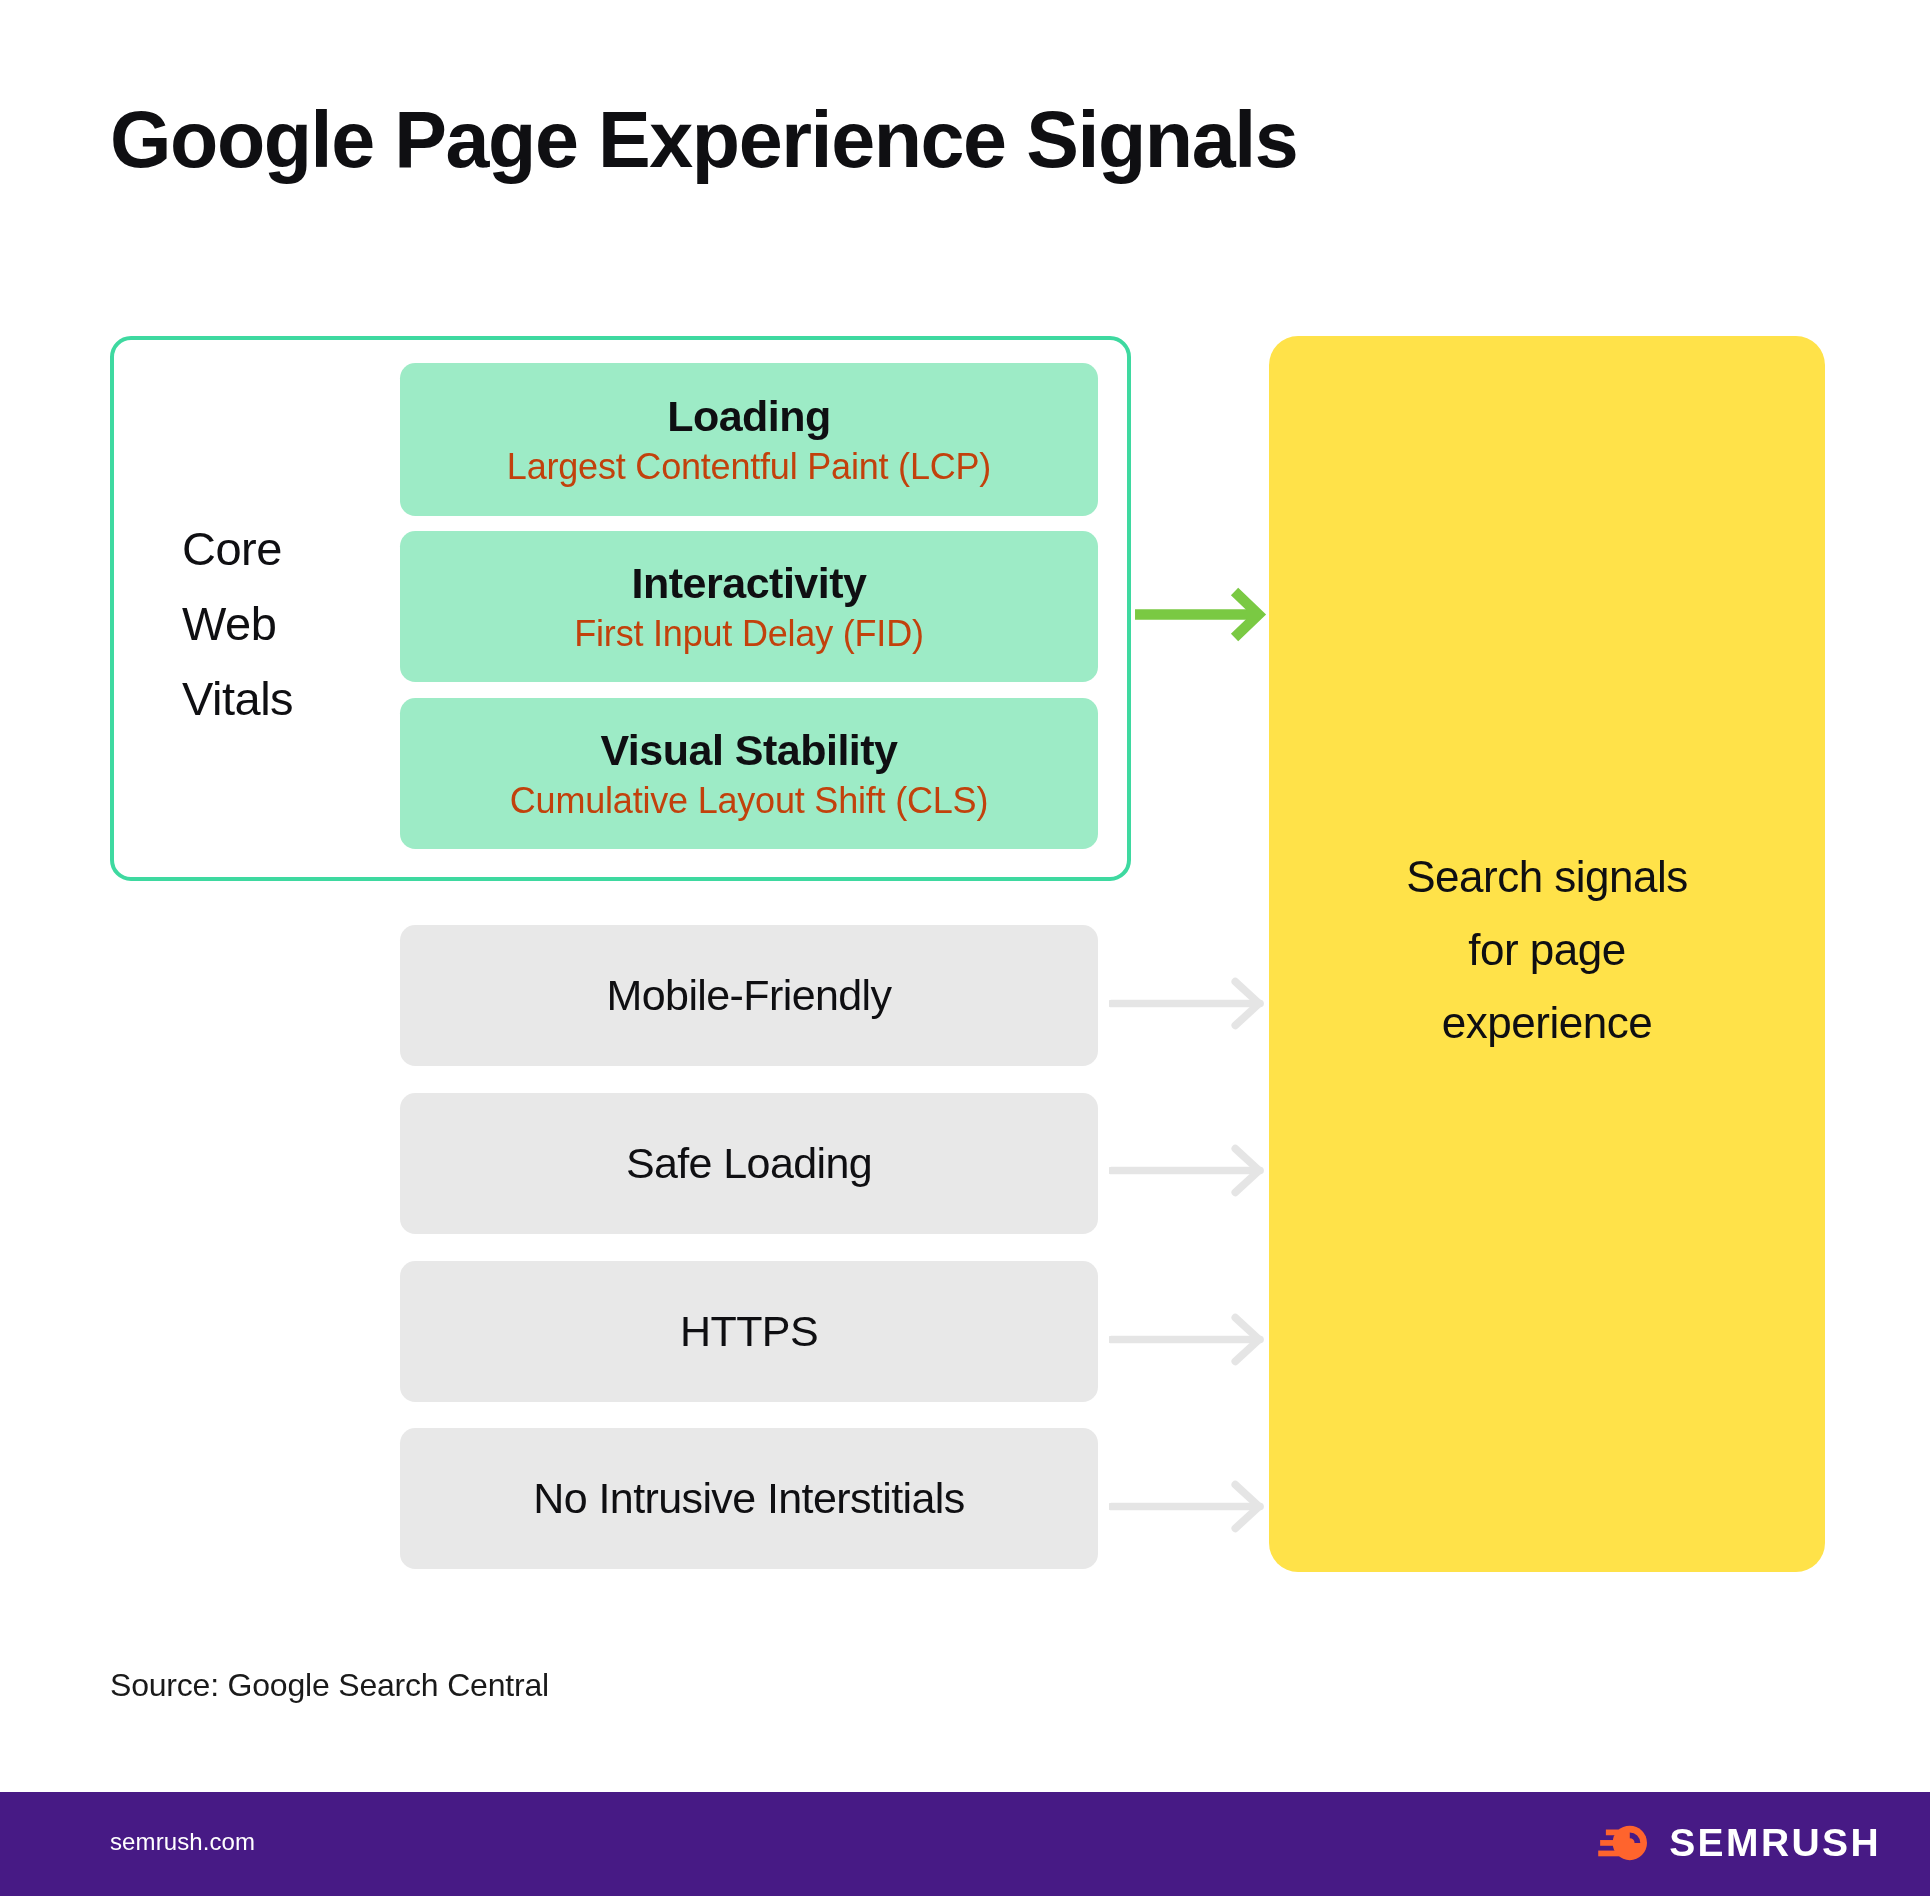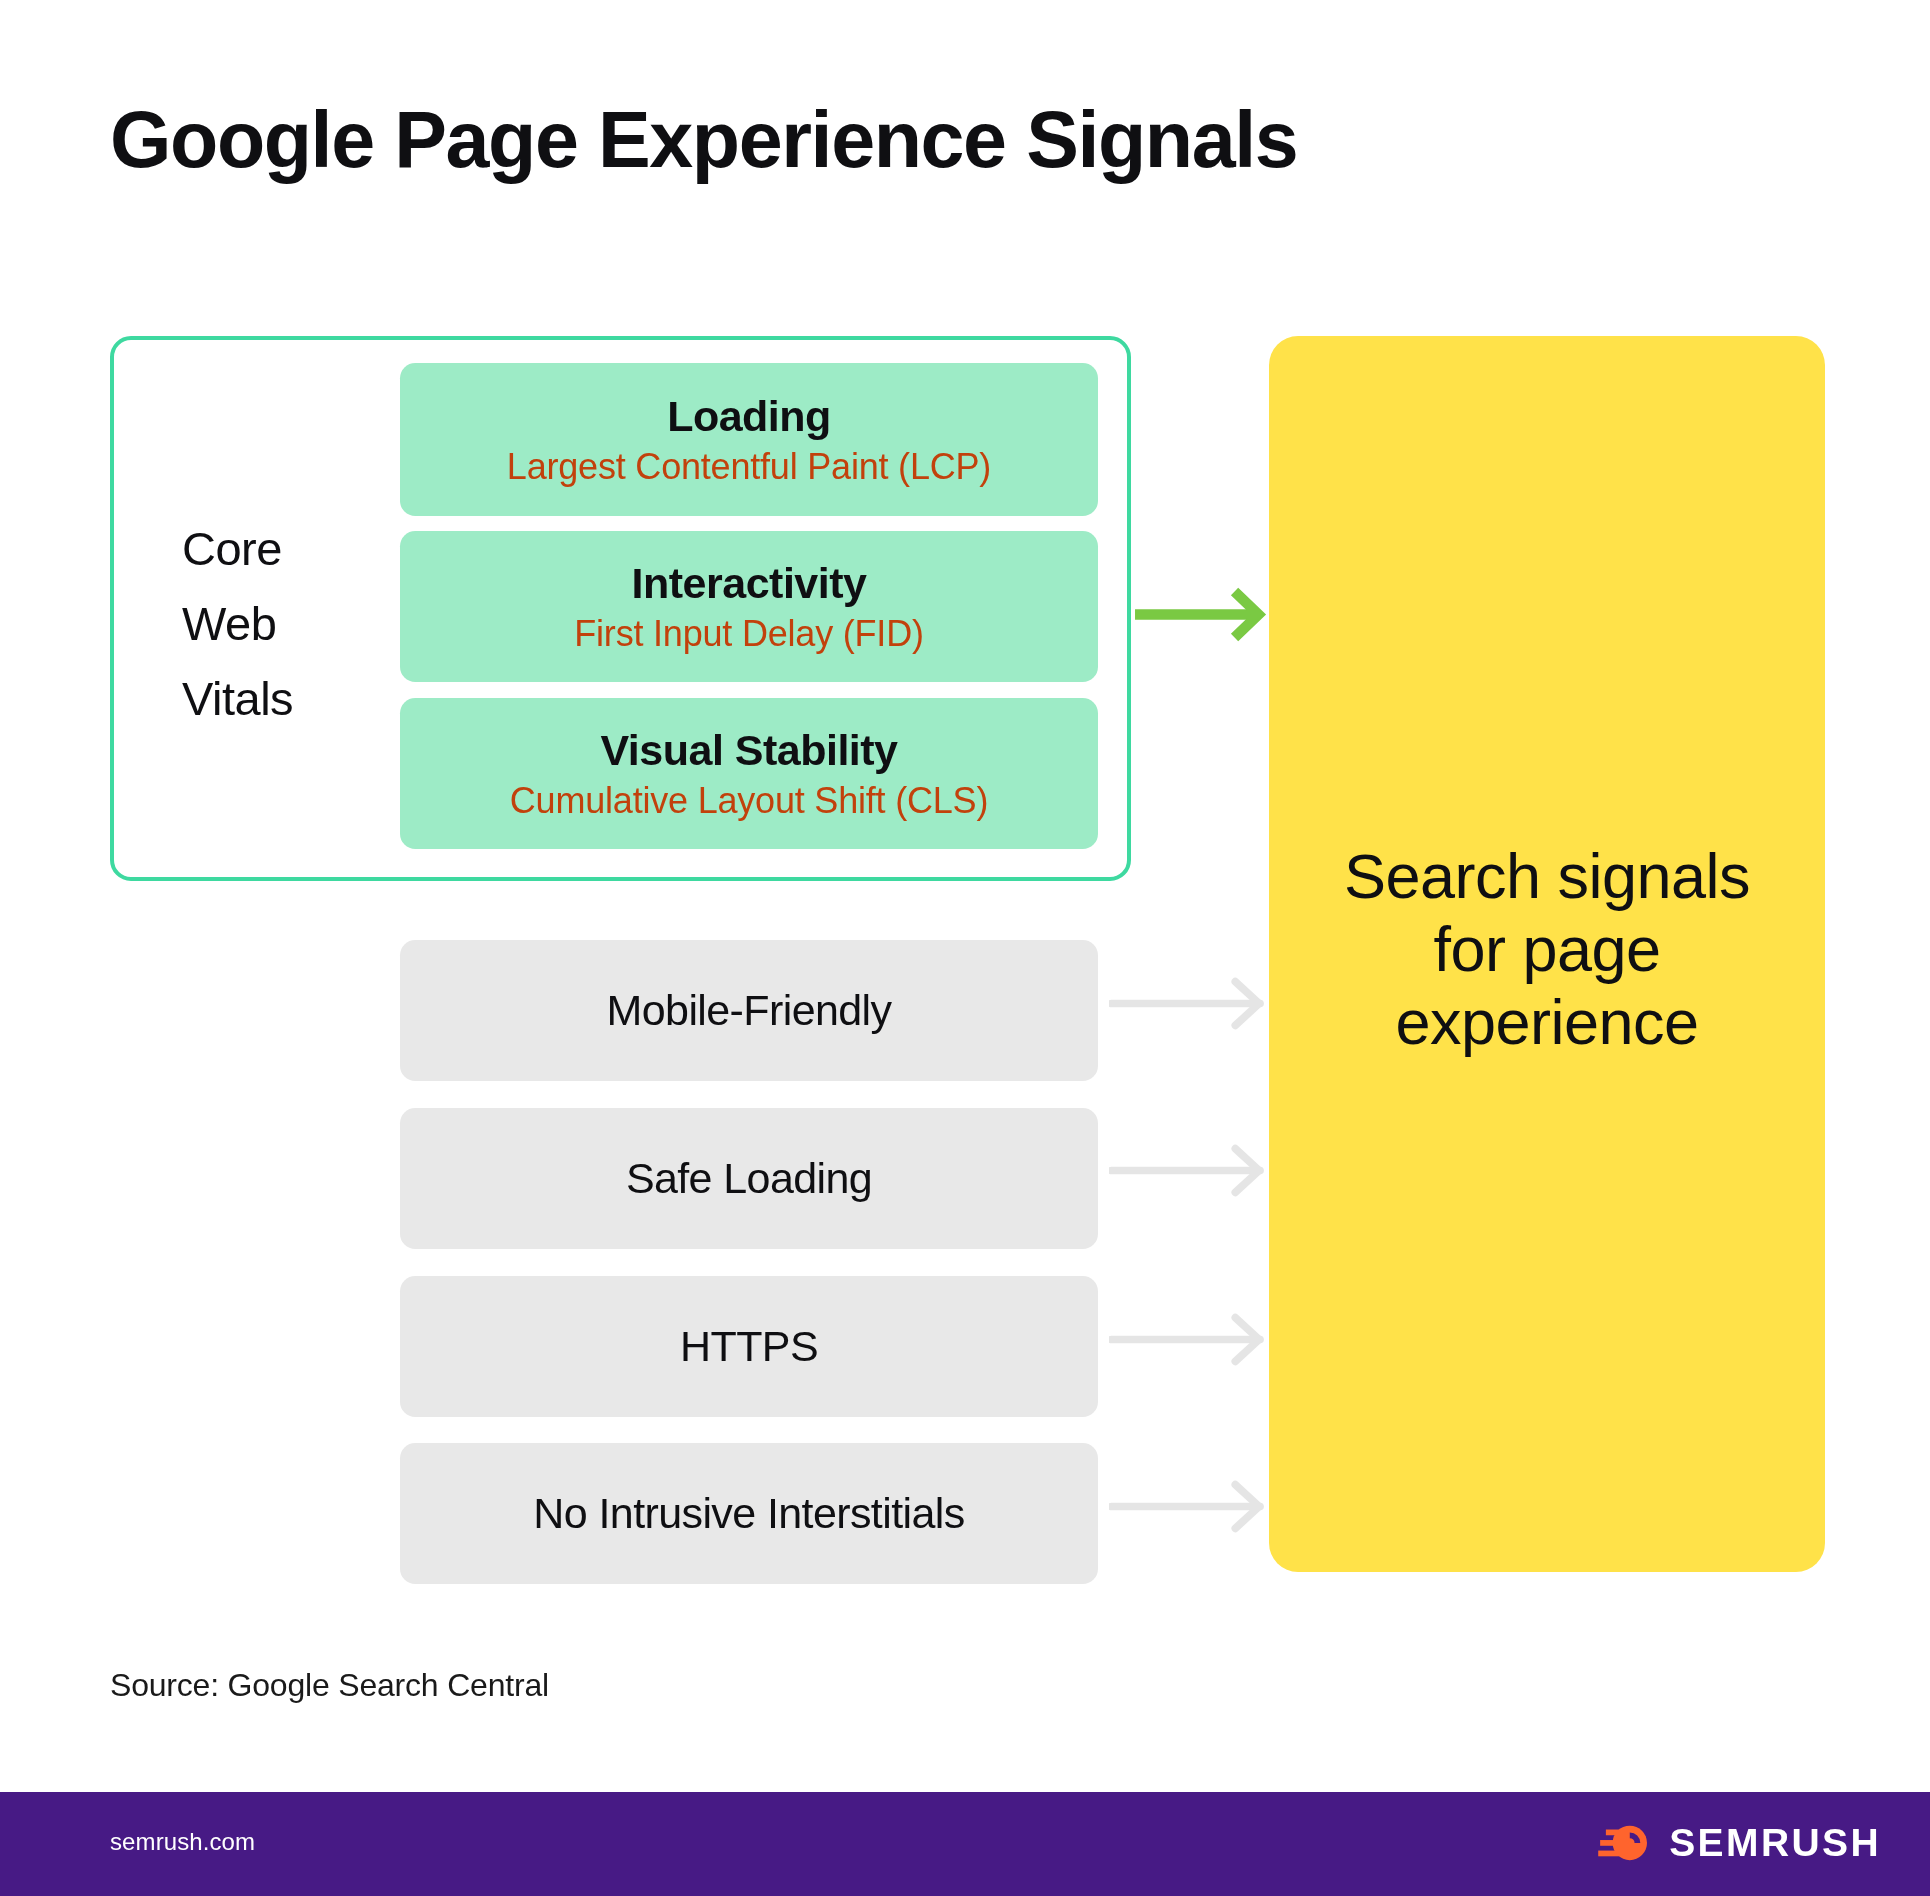--- a/index.html
+++ b/index.html
@@ -76,21 +76,20 @@
   .gray-card {
     position:absolute;
     left:400px;
     width:698px;
     height:141px;
     background:#e8e8e8;
     border-radius:15.3px;
     display:flex;
     align-items:center;
     justify-content:center;
-    margin-top:15px;
   }
   .gray-card span {
     font-size:43px;
     color:#0f0f12;
     letter-spacing:-0.6px;
   }
   #gray-0 { top:925px; }
   #gray-1 { top:1093px; }
   #gray-2 { top:1261px; }
   #gray-3 { top:1428px; }
@@ -109,21 +108,21 @@
     left:1269px; top:336px;
     width:556px; height:1236px;
     background:#ffe249;
     border-radius:29px;
     display:flex;
     align-items:center;
     justify-content:center;
   }
   .yellow-panel .y-text {
     text-align:center;
-    font-size:63px;
+    font-size:44px;
     line-height:73px;
     color:#0f0f12;
     letter-spacing:-0.5px;
     padding-bottom:9.6px;
   }
 
   
   .source-note {
     position:absolute;
     left:110px; top:1667px;

